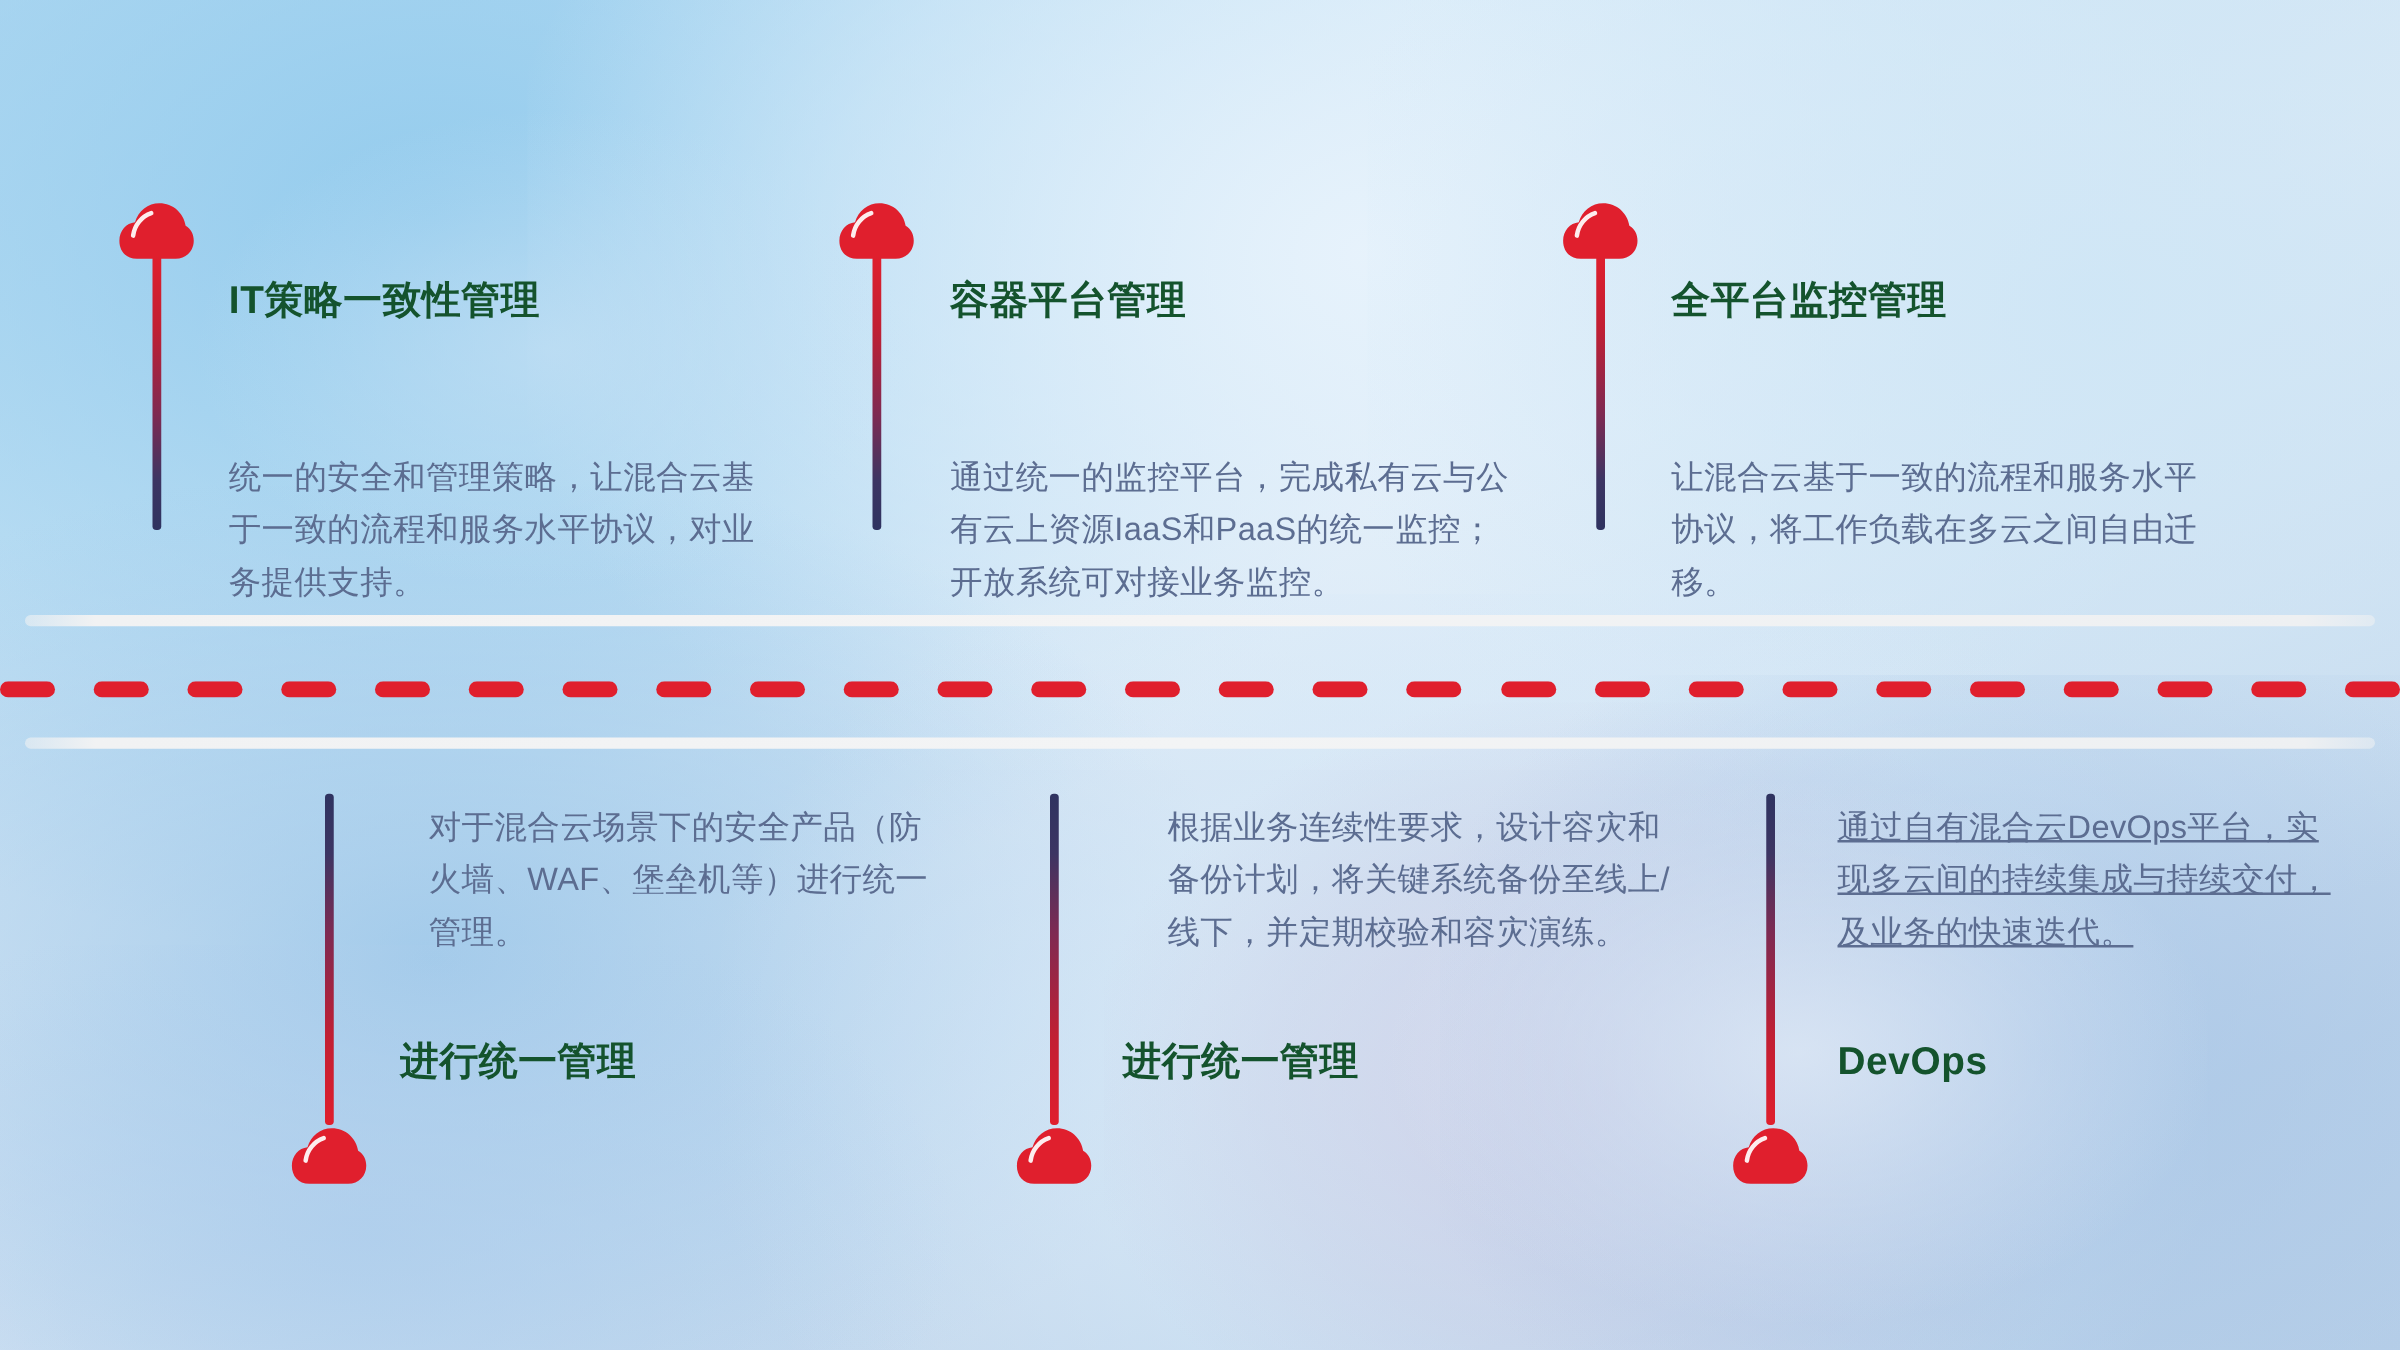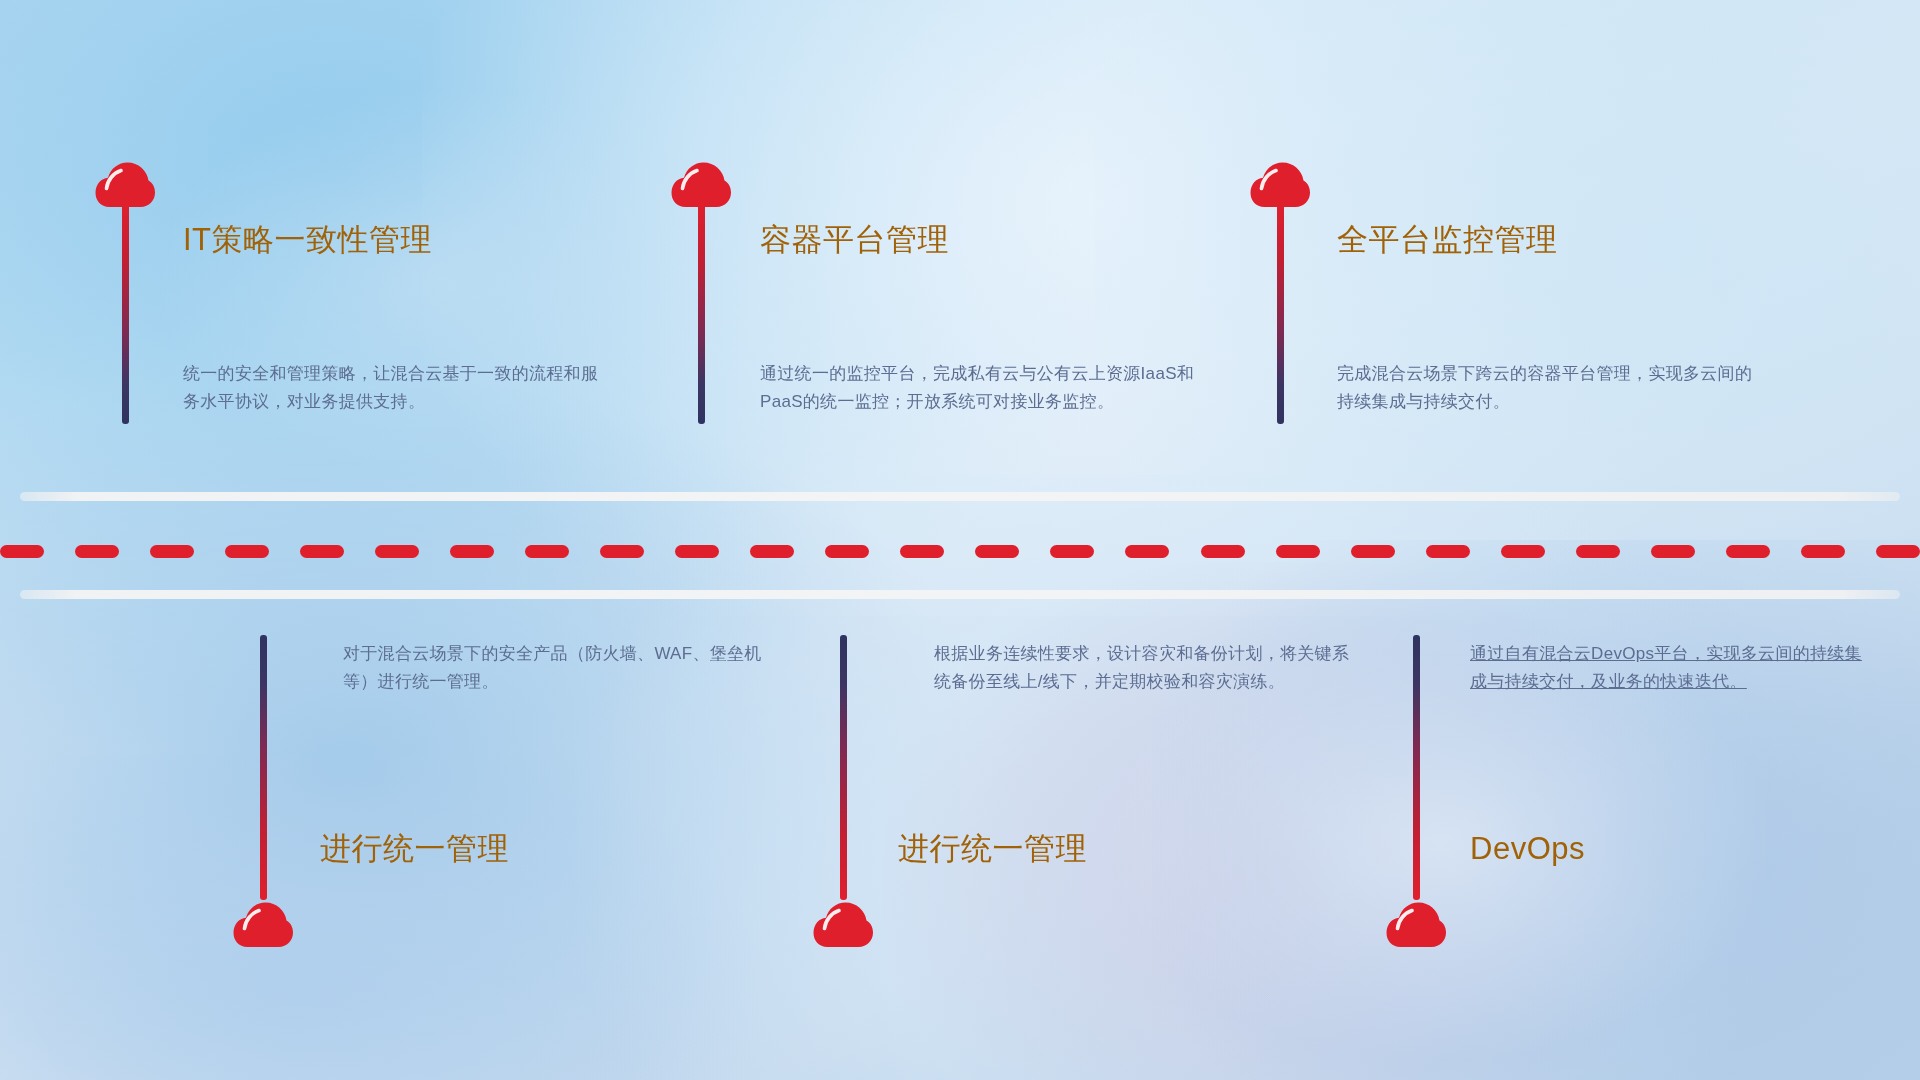--- a/index.html
+++ b/index.html
@@ -30,25 +30,25 @@
   .col{position:absolute;}
 
   
   .pin{position:absolute;width:64px;}
   .cloud{position:relative;width:62px;height:50px;display:block;}
   .stem{position:absolute;left:28px;width:7px;border-radius:3px;}
   .stem-down{background:linear-gradient(180deg,#e01f2d 0%,#c21f33 26%,#7e2a52 58%,#3c3563 82%,#2f3360 100%);}
   .stem-up{background:linear-gradient(0deg,#e01f2d 0%,#c21f33 26%,#7e2a52 58%,#3c3563 82%,#2f3360 100%);}
 
   .heading{
-    position:absolute;font-size:31px;font-weight:normal;color:#a16207;
+    position:absolute;font-size:31px;font-weight:bold;color:#14532d;
     letter-spacing:.5px;white-space:nowrap;line-height:1;
   }
   .body{
-    position:absolute;font-size:17px;line-height:1.62;
+    position:absolute;font-size:26px;line-height:1.62;
     color:#5c6d91;letter-spacing:.3px;
   }
 
   
   .div-line{position:absolute;left:20px;right:20px;height:9px;border-radius:5px;
             background:linear-gradient(90deg,rgba(243,243,243,.55) 0%,#f1f2f3 3%,#f3f4f5 50%,#eef0f2 97%,rgba(243,243,243,.5) 100%);}
   .div-dash{position:absolute;left:0;right:0;height:13px;display:flex;
             align-items:center;justify-content:space-between;overflow:hidden;}
   .dash{height:13px;border-radius:7px;background:#e01f2d;flex:0 0 auto;}
 </style>
@@ -97,21 +97,21 @@
 
   <div class="col">
     <div class="pin" style="left:1249px;top:160px;">
       <svg class="cloud" viewBox="0 0 62 50">
         <path d="M15.5 47 C6.5 47 1.5 40.5 1.5 32.5 C1.5 24.5 7 18.5 14 17.8 C16.5 8.5 24.5 2.5 33.5 2.5 C44.5 2.5 53 10.5 54.5 20.5 C58.8 23 61 27.5 61 32.5 C61 40.5 55 47 46.5 47 Z" fill="#e01f2d"></path>
         <path d="M12.5 28.5 C13.5 20 19.5 13 27 10.5" stroke="#ffffff" stroke-width="3.6" stroke-linecap="round" fill="none" opacity="0.92"></path>
       </svg>
       <div class="stem stem-down" style="top:44px;height:220px;"></div>
     </div>
     <div class="heading" style="left:1337px;top:224px;">全平台监控管理</div>
-    <div class="body" style="left:1337px;top:360px;width:430px;">完成混合云场景下跨云的容器平台管理，实现多云间的持续集成与持续交付。</div>
+    <div class="body" style="left:1337px;top:360px;width:430px;">让混合云基于一致的流程和服务水平协议，将工作负载在多云之间自由迁移。</div>
   </div>
 
   <div>
     <div class="div-line" style="top:492px;"></div>
     <div class="div-dash" id="dashRow" style="top:545px;">
         <span class="dash" style="background: rgb(224, 31, 45); width: 44px;"></span>
         <span class="dash" style="background: rgb(224, 31, 45); width: 44px;"></span>
         <span class="dash" style="background: rgb(224, 31, 45); width: 44px;"></span>
         <span class="dash" style="background: rgb(224, 31, 45); width: 44px;"></span>
         <span class="dash" style="background: rgb(224, 31, 45); width: 44px;"></span>

